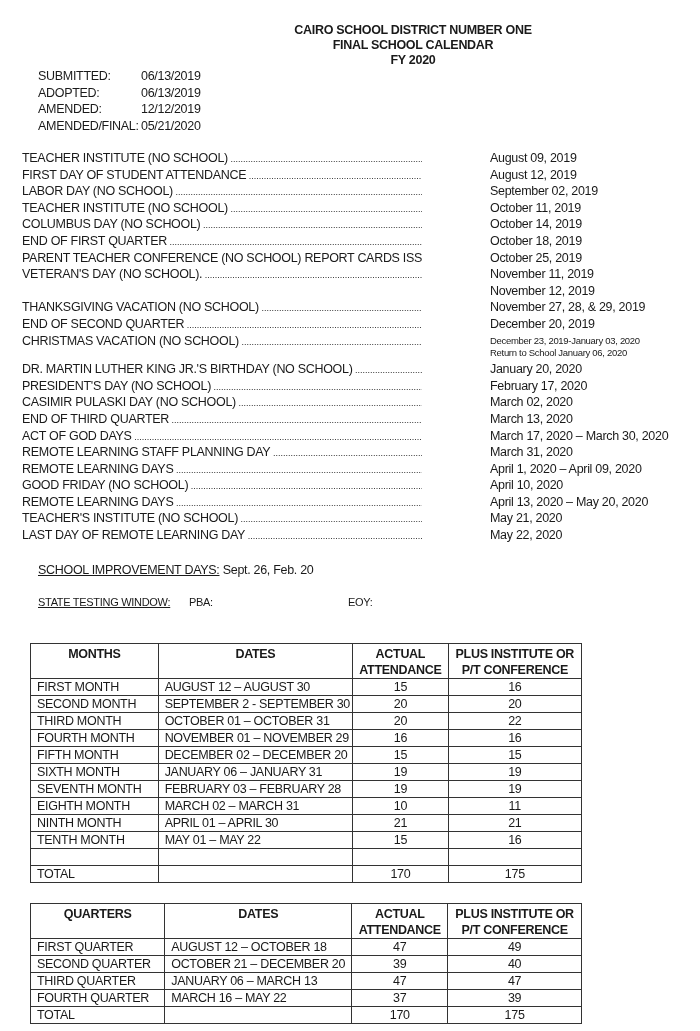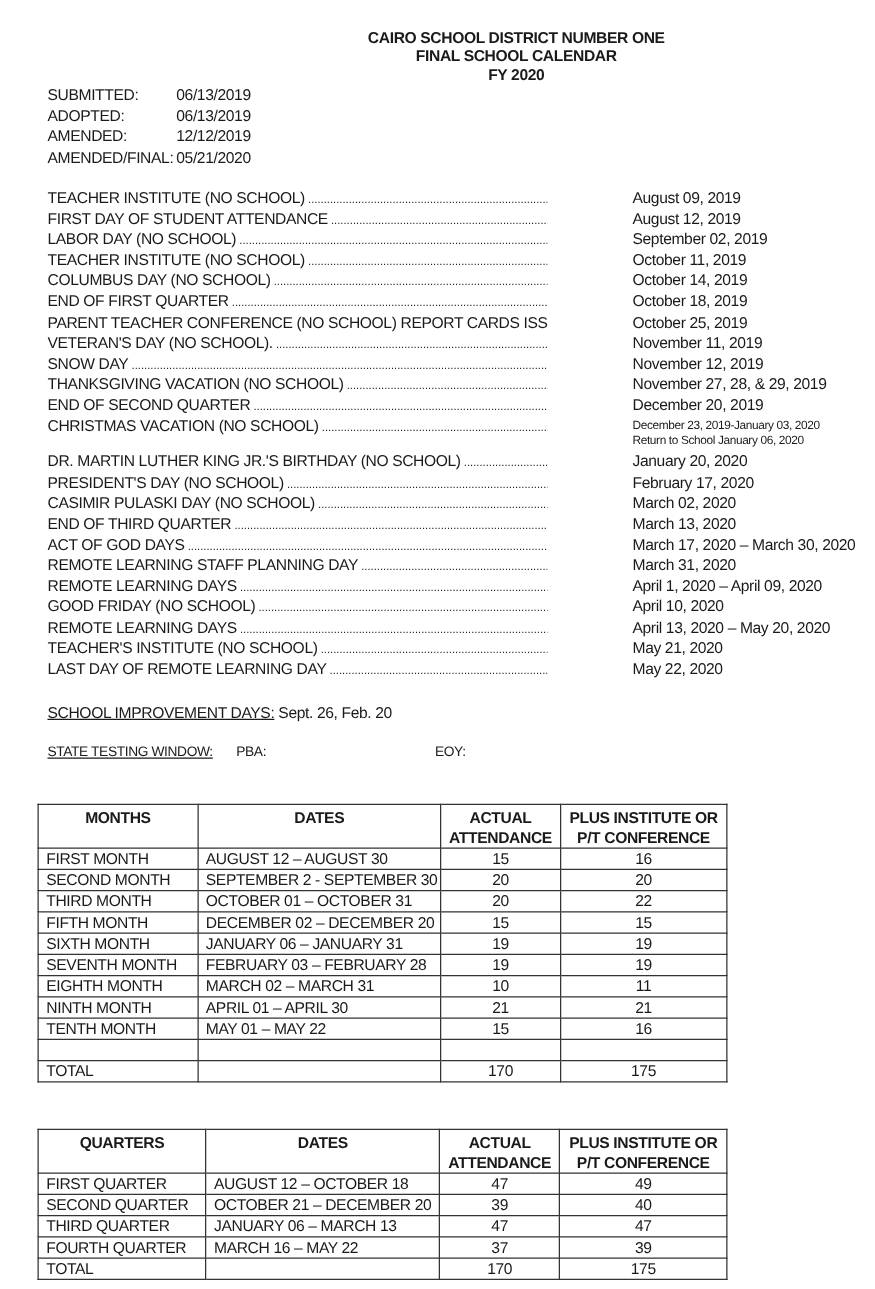--- a/index.html
+++ b/index.html
@@ -11,21 +11,21 @@
   .title-block { position: absolute; top: 23px; left: 0; width: 700px; text-align: center; padding-left: 18px; }
   .title-block div { font-size: 12.5px; font-weight: bold; line-height: 15px; letter-spacing: -0.3px; }
   .title-block div.l1 { margin-left: 90px; }
   .title-block div.l2 { margin-left: 90px; }
   .title-block div.l3 { margin-left: 90px; }
 
   .meta { position: absolute; top: 68px; left: 38px; font-size: 12.5px; line-height: 16.5px; letter-spacing: -0.3px; }
   .meta .row { display: flex; }
   .meta .k { width: 103px; }
 
-  .events { position: absolute; top: 150px; left: 38px; width: 650px; }
+  .events { position: absolute; top: 150px; left: 22px; width: 650px; }
   .ev { position: relative; height: 16.6px; font-size: 12.5px; line-height: 16.6px; letter-spacing: -0.3px; }
   .ev .name { position: absolute; left: 0; width: 400px; white-space: nowrap; overflow: hidden; }
   .ev .name::after { content: " ....................................................................................................................................................."; letter-spacing: 0; font-size: 9px; }
   .ev .name.nodots::after { content: ""; }
   .ev .date { position: absolute; left: 468px; white-space: nowrap; }
   .ev .date.small { font-size: 9.5px; }
   .ev.sub { height: 12px; line-height: 12px; }
   .ev.sub .date { font-size: 9.5px; top: -2px; }
 
   .improve { position: absolute; top: 563px; left: 38px; font-size: 12.5px; letter-spacing: -0.3px; }
@@ -101,21 +101,20 @@
     </div>
     <div class="ev">
       <span class="name nodots">PARENT TEACHER CONFERENCE (NO SCHOOL) REPORT CARDS ISSUED</span>
       <span class="date">October 25, 2019</span>
     </div>
     <div class="ev">
       <span class="name">VETERAN'S DAY (NO SCHOOL).</span>
       <span class="date">November 11, 2019</span>
     </div>
     <div class="ev">
-      <span class="name">SNOW DAY</span>
       <span class="date">November 12, 2019</span>
     </div>
     <div class="ev">
       <span class="name">THANKSGIVING VACATION (NO SCHOOL)</span>
       <span class="date">November 27, 28, &amp; 29, 2019</span>
     </div>
     <div class="ev">
       <span class="name">END OF SECOND QUARTER</span>
       <span class="date">December 20, 2019</span>
     </div>
@@ -211,20 +210,26 @@
         <td class="num">20</td>
         <td class="num">20</td>
       </tr>
       <tr>
         <td>THIRD MONTH</td>
         <td>OCTOBER 01 – OCTOBER 31</td>
         <td class="num">20</td>
         <td class="num">22</td>
       </tr>
       <tr>
+        <td>FOURTH MONTH</td>
+        <td>NOVEMBER 01 – NOVEMBER 29</td>
+        <td class="num">16</td>
+        <td class="num">16</td>
+      </tr>
+      <tr>
         <td>FIFTH MONTH</td>
         <td>DECEMBER 02 – DECEMBER 20</td>
         <td class="num">15</td>
         <td class="num">15</td>
       </tr>
       <tr>
         <td>SIXTH MONTH</td>
         <td>JANUARY 06 – JANUARY 31</td>
         <td class="num">19</td>
         <td class="num">19</td>

